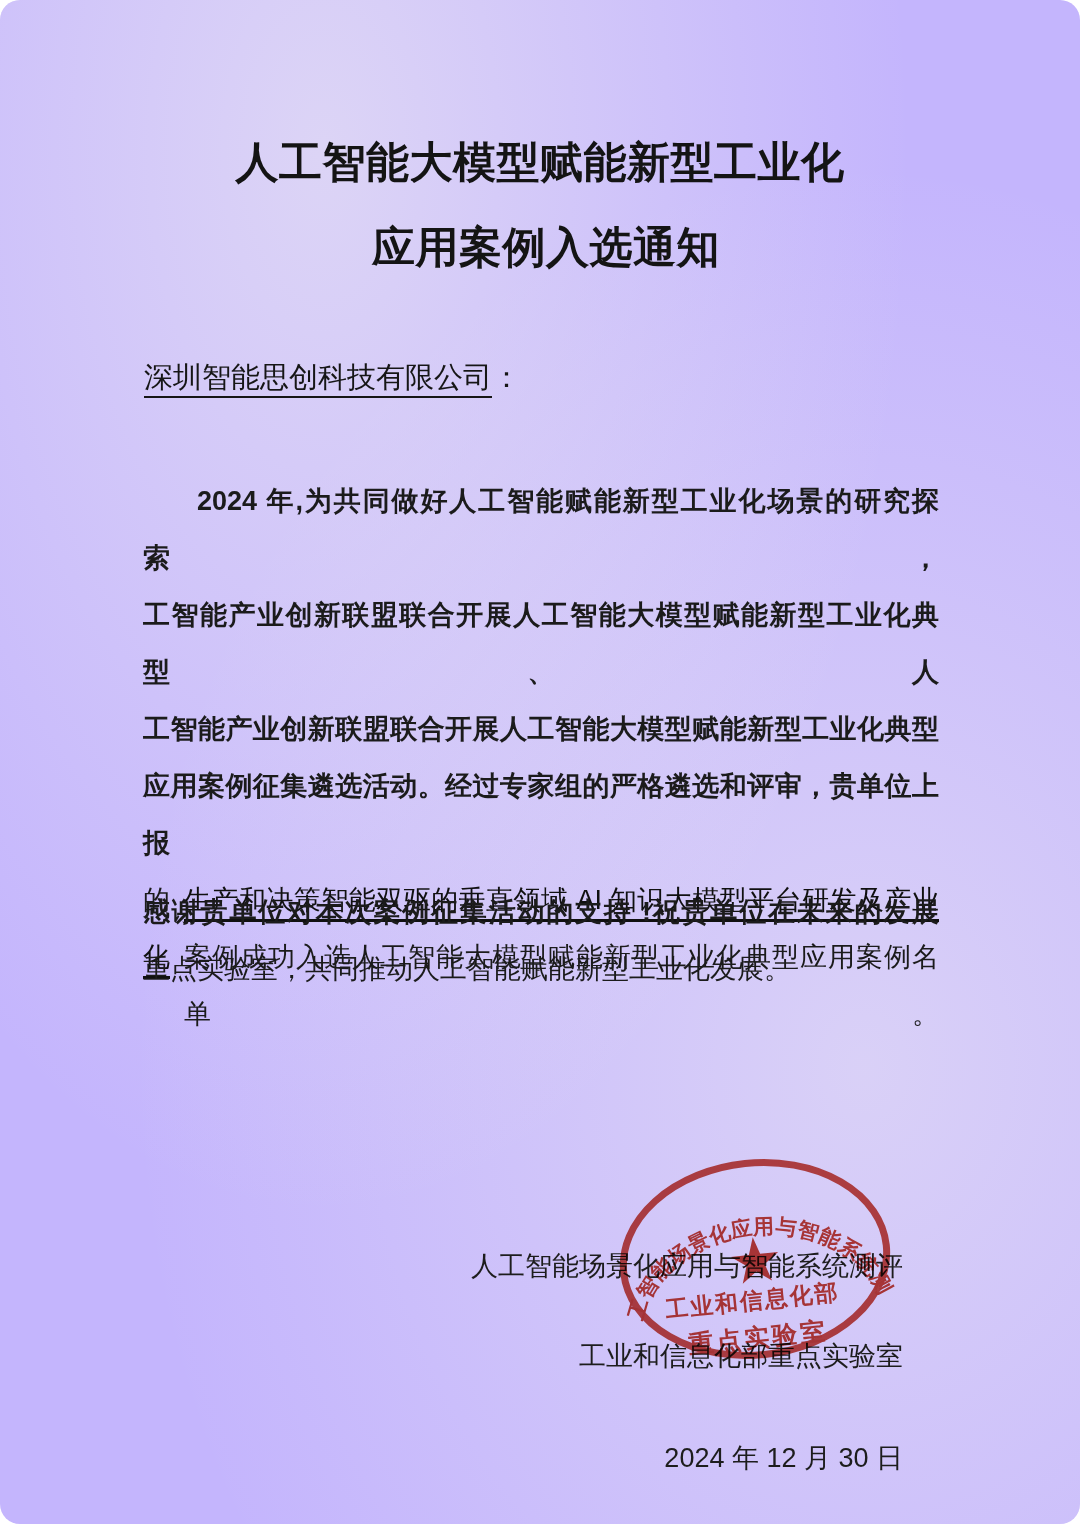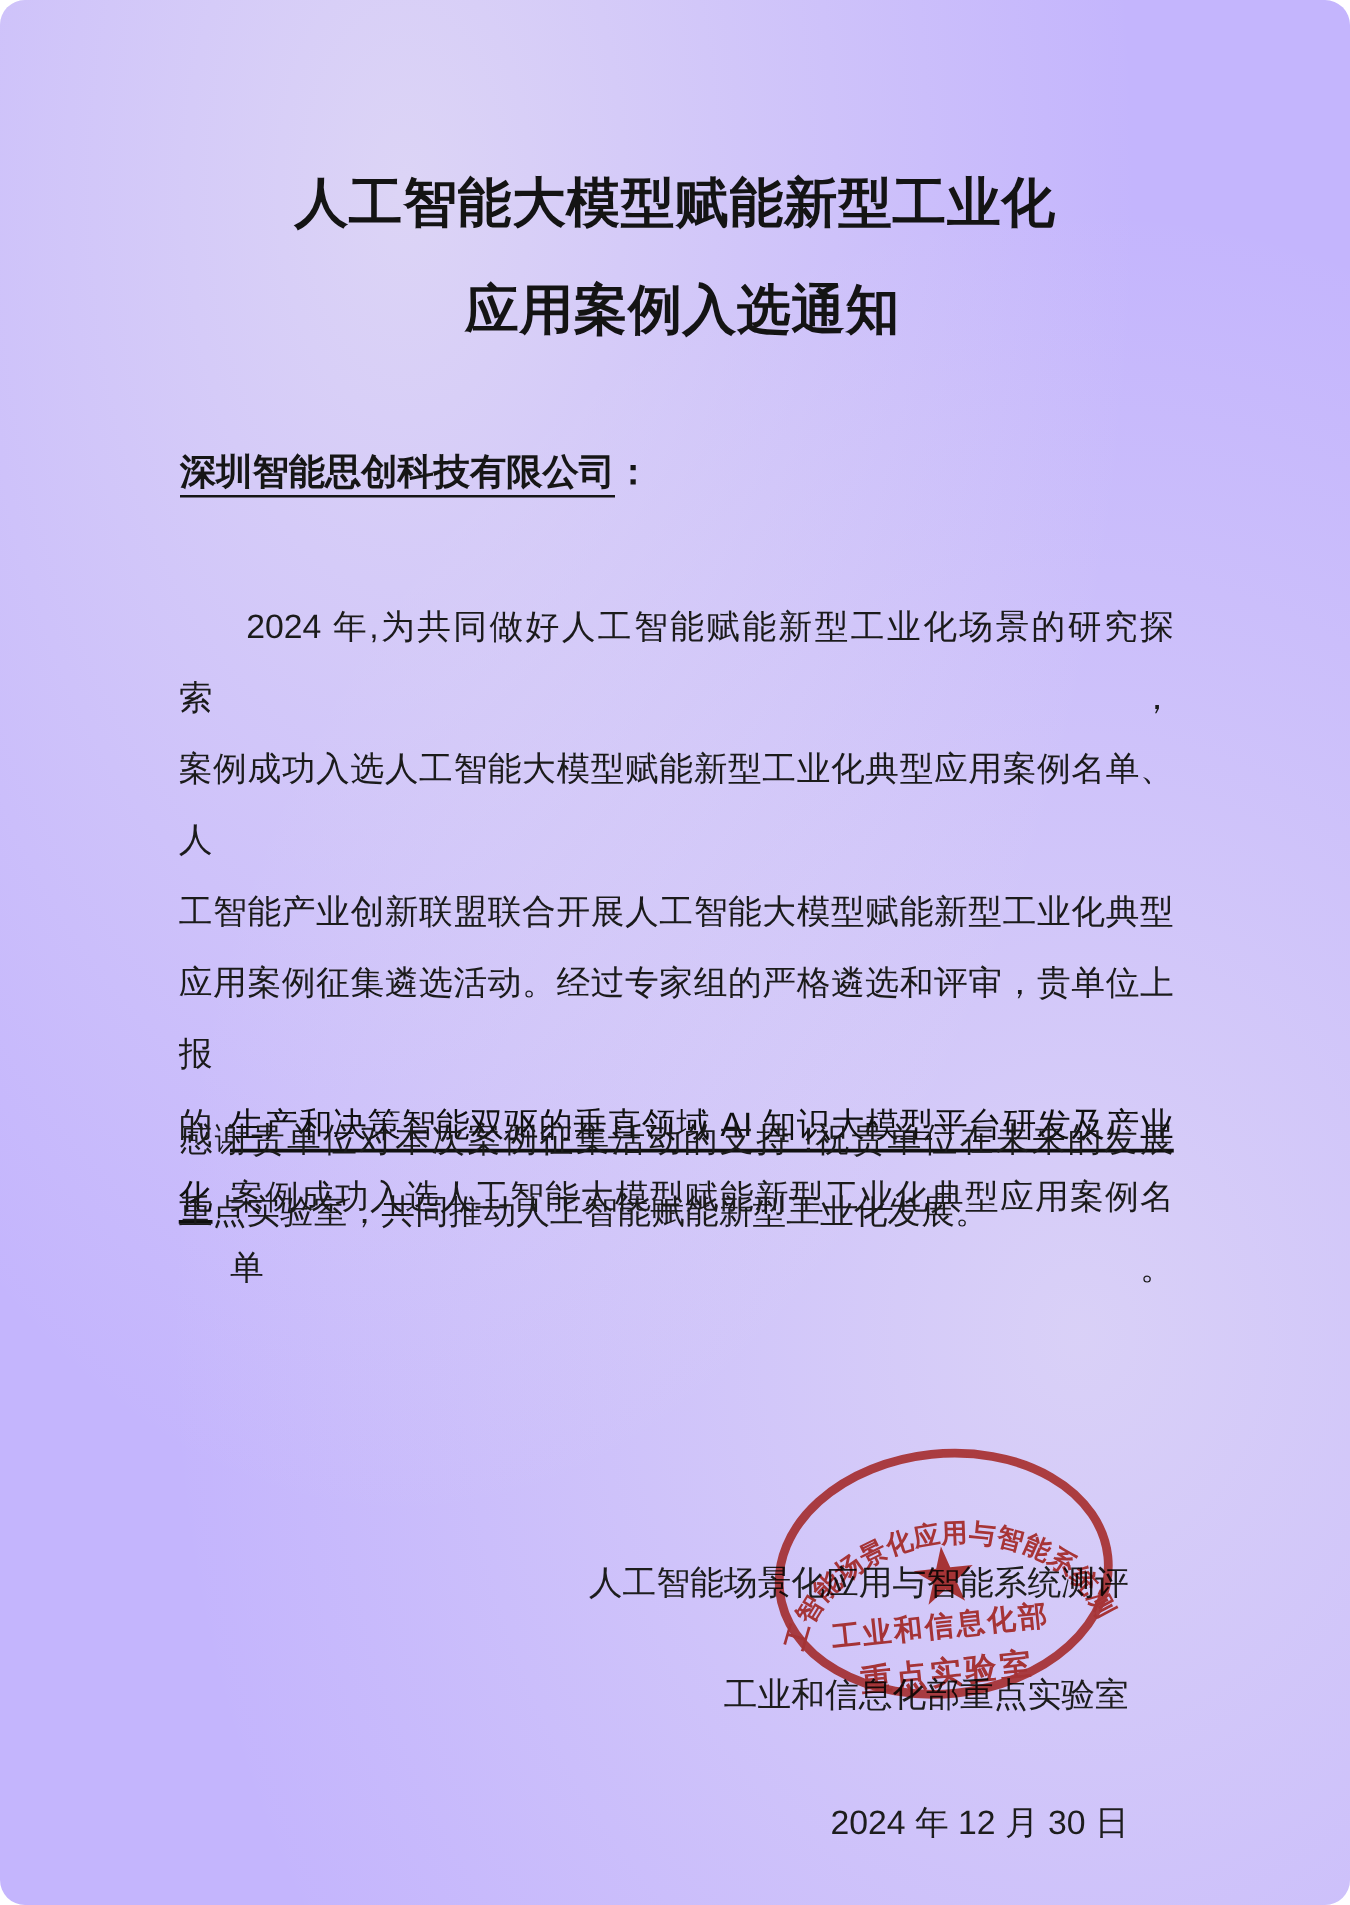--- a/index.html
+++ b/index.html
@@ -35,21 +35,21 @@
     color: #141414;
     white-space: nowrap;
   }
   .title-1 { top: 134px; }
   .title-2 { top: 219px; padding-left: 12px; }
 
   .addressee {
     position: absolute;
     top: 358px; left: 144px;
     font-size: 29px;
-    font-weight: 700;
+    font-weight: 400;
     color: #161616;
     white-space: nowrap;
   }
   .addressee .name {
     text-decoration: underline;
     text-decoration-thickness: 2px;
     text-underline-offset: 9px;
   }
 
   .para {
@@ -61,20 +61,21 @@
     color: #1b1b1b;
     text-justify: inter-ideograph;
   }
   .p1 { top: 473px; }
   .p2 { top: 884px; }
   .bline { white-space: nowrap; }
   .just {
     white-space: normal;
     text-align: justify;
     text-align-last: justify;
+    font-weight: bold;
   }
   .indent { text-indent: 54px; }
   .flexline { display: flex; white-space: nowrap; }
   .case-seg {
     font-weight: 400;
     color: #101010;
     text-decoration: underline;
     text-decoration-thickness: 2.5px;
     text-underline-offset: 10px;
   }
@@ -115,21 +116,21 @@
 
 <div class="page">
 
   <div class="title-line title-1">人工智能大模型赋能新型工业化</div>
   <div class="title-line title-2">应用案例入选通知</div>
 
   <div class="addressee"><span class="name">深圳智能思创科技有限公司</span><span>：</span></div>
 
   <div class="para p1">
     <div class="bline just indent">2024 年,为共同做好人工智能赋能新型工业化场景的研究探索，</div>
-    <div class="bline just">案例成功入选人工智能大模型赋能新型工业化典型应用案例名单、人</div>
+    <div class="bline just">工智能产业创新联盟联合开展人工智能大模型赋能新型工业化典型、人</div>
     <div class="bline just">工智能产业创新联盟联合开展人工智能大模型赋能新型工业化典型</div>
     <div class="bline just">应用案例征集遴选活动。经过专家组的严格遴选和评审，贵单位上报</div>
     <div class="flexline">
       <span>的</span>
       <span class="case-seg fill gap-l">生产和决策智能双驱的垂直领域 AI 知识大模型平台研发及产业</span>
     </div>
     <div class="flexline">
       <span class="case-seg">化</span>
       <span class="fill gap-l">案例成功入选人工智能大模型赋能新型工业化典型应用案例名单。</span>
     </div>

